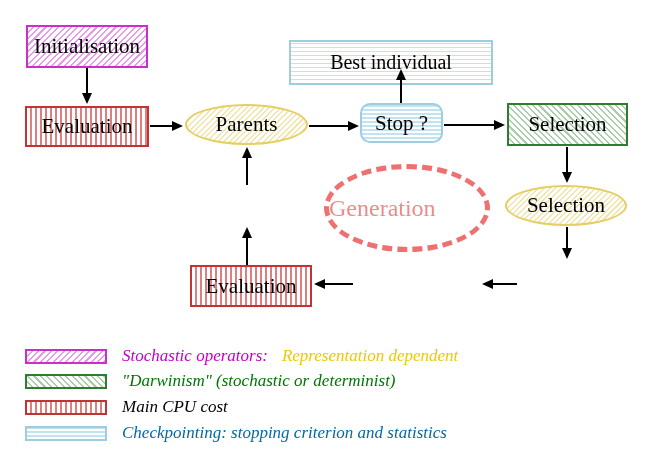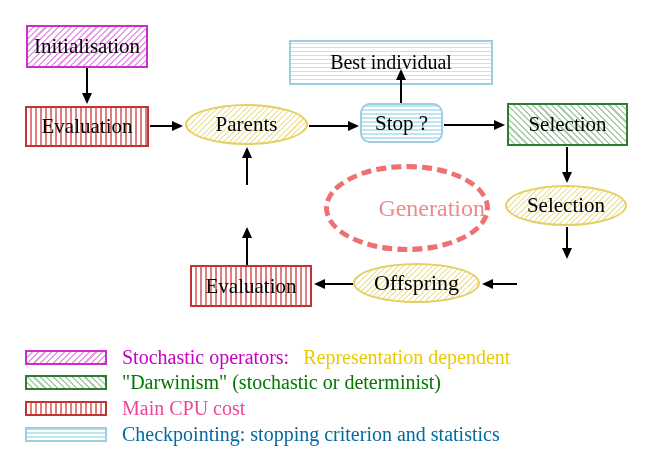--- a/index.html
+++ b/index.html
@@ -31,32 +31,32 @@
   .ah { position:absolute; width:0; height:0; }
   .ah-down  { border-left:5px solid transparent; border-right:5px solid transparent; border-top:11px solid #000; }
   .ah-up    { border-left:5px solid transparent; border-right:5px solid transparent; border-bottom:11px solid #000; }
   .ah-right { border-top:5px solid transparent; border-bottom:5px solid transparent; border-left:11px solid #000; }
   .ah-left  { border-top:5px solid transparent; border-bottom:5px solid transparent; border-right:11px solid #000; }
 
   
   .generation {
     position:absolute; left:324px; top:164px; width:166px; height:88px;
     box-sizing:border-box; border:5px dashed #ee7070; border-radius:50%;
-    display:flex; align-items:center; justify-content:flex-end;
+    display:flex; align-items:center; justify-content:flex-start;
     color:#eb8b8b; font-size:24px;
   }
 
   
   .legend-row { position:absolute; left:25px; display:flex; align-items:center; }
   .swatch { width:82px; height:15px; box-sizing:border-box; margin-right:15px; flex:0 0 auto; }
-  .legend-text { font-size:20px; white-space:nowrap; }
+  .legend-text { font-size:17px; white-space:nowrap;font-style:italic; }
   .lt-magenta { color:#c400c4; }
   .lt-gold { color:#edc900; margin-left:14px; }
   .lt-green { color:#007700; }
-  .lt-red { color:#ec4899; }
+  .lt-red { color:#000000; }
   .lt-cyan { color:#0369a1; }
 </style>
 </head>
 <body>
 
 <div class="canvas">
 
   <div class="node h-magenta" style="left:26px;top:25px;width:122px;height:43px;font-size:21px;">Initialisation</div>
 
   <div class="node h-red" style="left:25px;top:106px;width:124px;height:41px;font-size:21px;">Evaluation</div>
@@ -65,21 +65,20 @@
 
   <div class="node h-cyan rounded" style="left:360px;top:103px;width:83px;height:40px;font-size:21px;">Stop ?</div>
 
   <div class="node h-cyan" style="left:289px;top:40px;width:204px;height:45px;font-size:20px;">Best individual</div>
 
   <div class="node h-green" style="left:507px;top:103px;width:121px;height:43px;font-size:21px;">Selection</div>
 
   <div class="node h-yellow ellipse" style="left:505px;top:185px;width:122px;height:41px;font-size:21px;">Selection</div>
 
 
-  <div class="node h-yellow ellipse" style="left:353px;top:263px;width:127px;height:40px;font-size:22px;">Offspring</div>
 
   <div class="node h-red" style="left:190px;top:265px;width:122px;height:42px;font-size:21px;">Evaluation</div>
 
 
   <div class="generation">
     <span>Generation</span>
   </div>
 
   <div>
     <div class="line" style="left:86px;top:68px;width:2px;height:26px;"></div>

